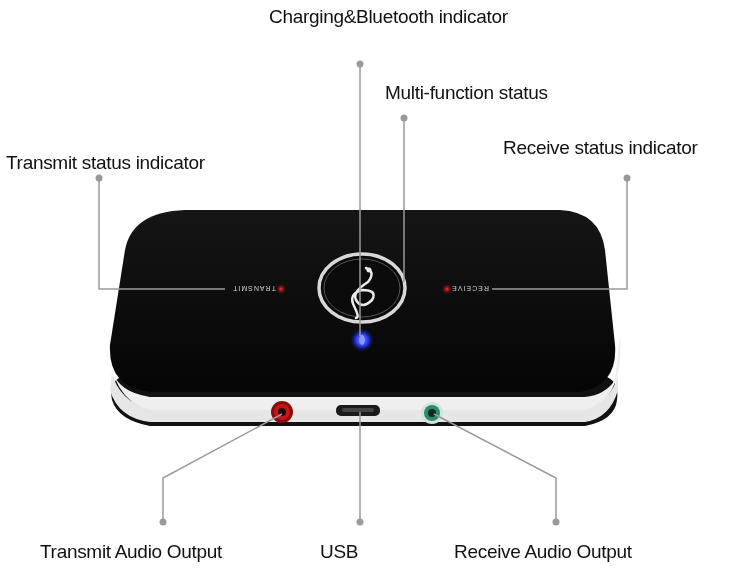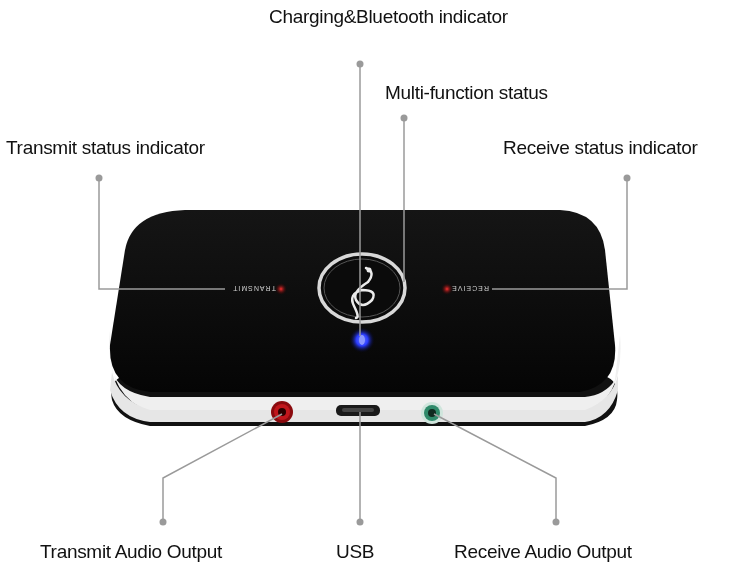--- a/index.html
+++ b/index.html
@@ -97,17 +97,17 @@
     <circle cx="99" cy="178" r="3.5"></circle>
     <circle cx="627" cy="178" r="3.5"></circle>
     <circle cx="163" cy="522" r="3.5"></circle>
     <circle cx="360" cy="522" r="3.5"></circle>
     <circle cx="556" cy="522" r="3.5"></circle>
   </g>
 </svg>
 
 <div class="label" style="left:229px; top:6px;margin-left:40px;">Charging&amp;Bluetooth indicator</div>
 <div class="label" style="left:385px; top:82px;">Multi-function status</div>
-<div class="label" style="left:6px; top:137px;text-align:center;">Transmit status indicator</div>
+<div class="label" style="left:6px; top:152px;text-align:center;">Transmit status indicator</div>
 <div class="label" style="left:503px; top:137px;">Receive status indicator</div>
 <div class="label" style="left:40px; top:541px;">Transmit Audio Output</div>
-<div class="label" style="left:336px; top:541px;">USB</div>
+<div class="label" style="left:320px; top:541px;">USB</div>
 <div class="label" style="left:454px; top:541px;">Receive Audio Output</div>
 
 </body></html>

